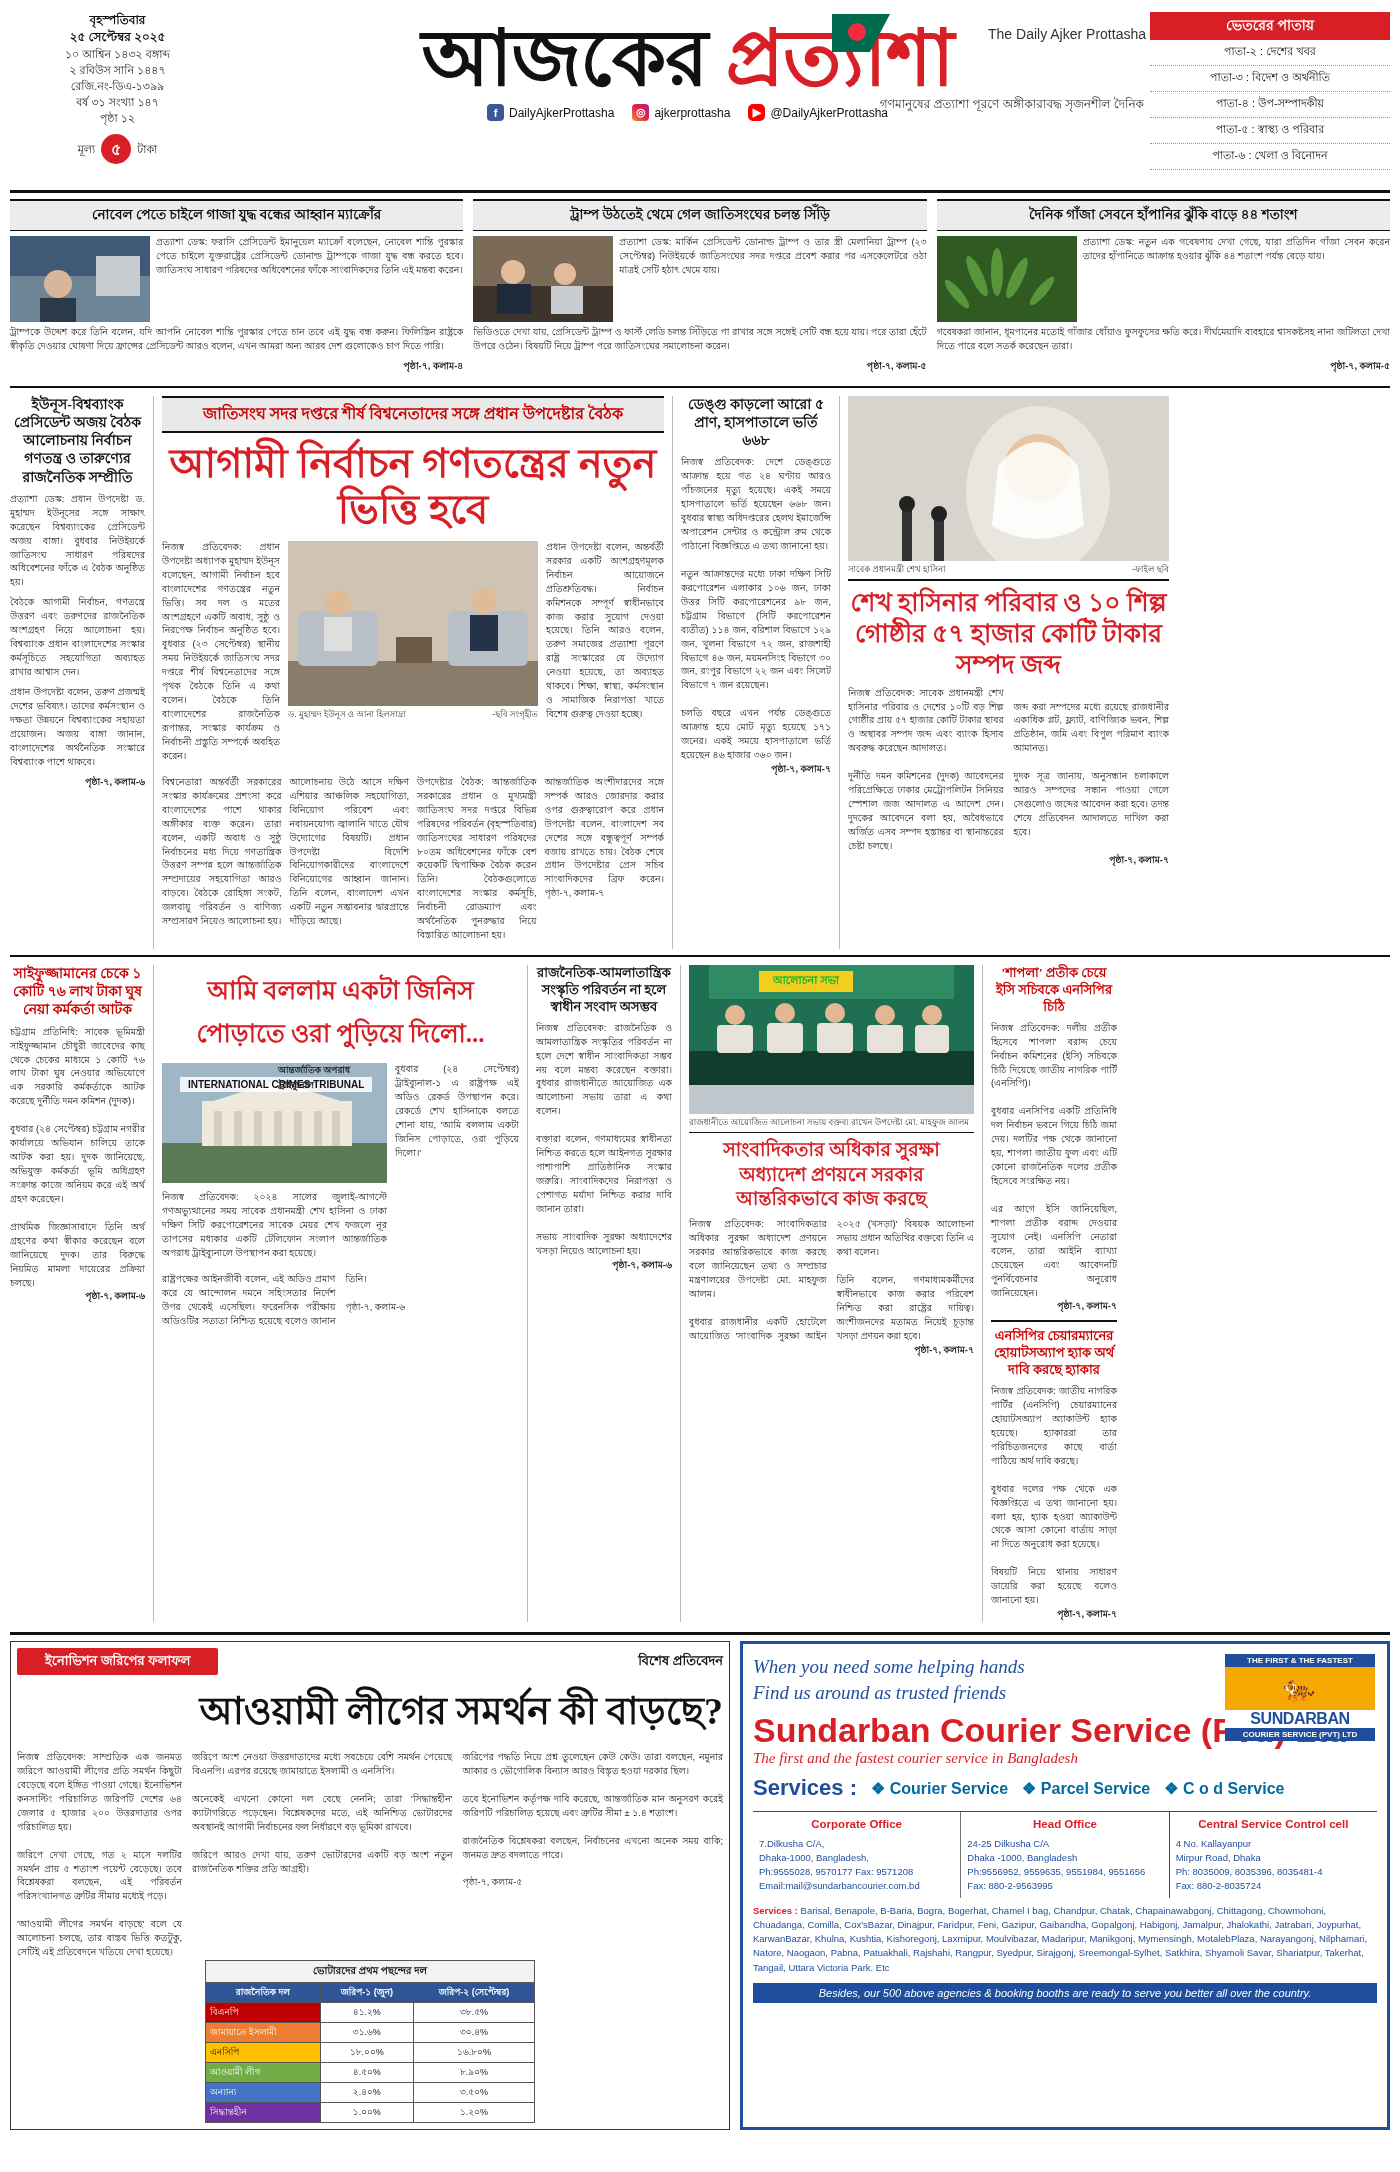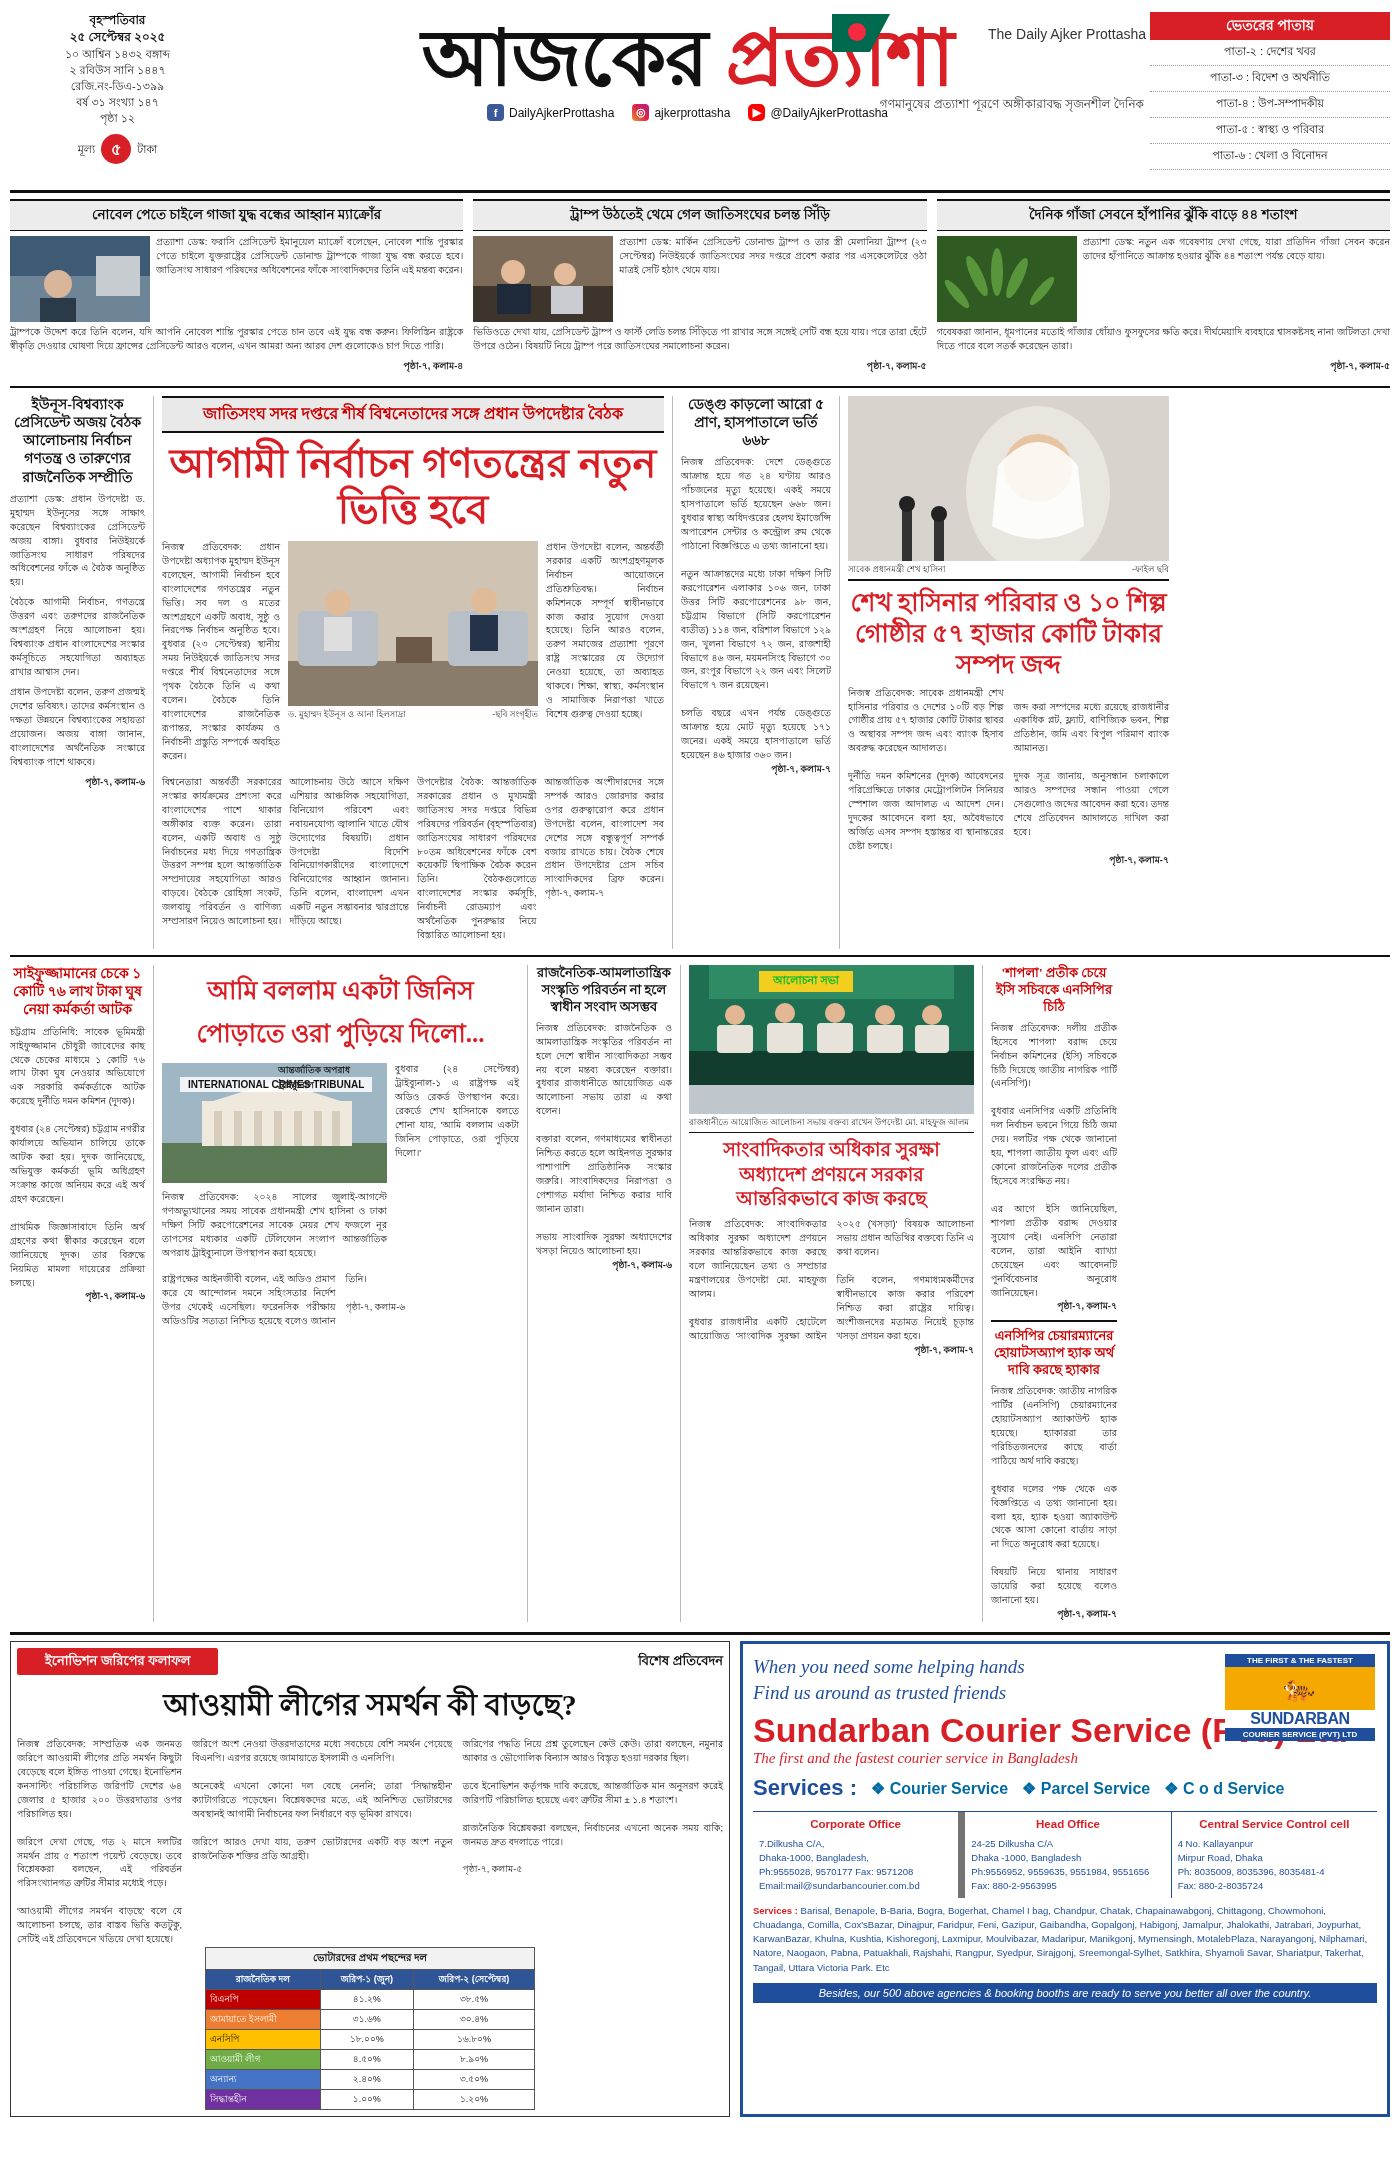--- a/index.html
+++ b/index.html
@@ -72,21 +72,21 @@
 
   
   .lower { display:flex; gap:8px; margin-top:8px; }
 
   
   .survey-wrap { display:flex; gap:10px; margin-top:10px; border-top:3px solid #111; padding-top:6px;}
   .survey { width:720px; border:1px solid #333; padding:6px; }
   .survey-top { display:flex; justify-content:space-between; align-items:center; }
   .survey-tag { background:#d81f26; color:#fff; font-weight:bold; font-size:13px; padding:3px 28px; border-radius:2px;}
   .survey-sp { font-weight:bold; font-size:13px; }
-  .survey-head { font-size:30px; font-weight:bold; text-align:center; margin:6px 0; font-family:"Liberation Serif", serif;}
+  .survey-head { font-size:38px; font-weight:bold; text-align:right; margin:6px 0; font-family:"Liberation Serif", serif;}
   table.poll { border-collapse:collapse; width:330px; font-size:9px; margin:0 auto; }
   table.poll th, table.poll td { border:1px solid #555; padding:2px 4px; }
   table.poll thead th { background:#2f5597; color:#fff; font-size:9px; text-align:center; }
   .pc1 { background:#c00000; color:#fff; } .pc2 { background:#ed7d31; color:#fff; }
   .pc3 { background:#ffc000; } .pc4 { background:#70ad47; color:#fff; }
   .pc5 { background:#4472c4; color:#fff; } .pc6 { background:#7030a0; color:#fff; }
   .poll-title { text-align:center; font-size:10px; font-weight:bold; border:1px solid #555; border-bottom:none;
     background:#f2f2f2; width:330px; margin:0 auto; padding:2px;}
 
   
@@ -565,21 +565,21 @@
       </div>
       <div class="brand">Sundarban Courier Service (Pvt.) Ltd</div>
       <div class="sub">The first and the fastest courier service in Bangladesh</div>
       <div class="services">
         <span class="lbl">Services :</span>
         <span class="item">❖ <span>Courier Service</span></span>
         <span class="item">❖ <span>Parcel Service</span></span>
         <span class="item">❖ <span>C o d  Service</span></span>
       </div>
       <div class="ad-offices">
-        <div style="border-right:7px solid #737373;">
+        <div style="border-right:1px solid #737373;">
           <div class="oh">Corporate Office</div>
           <div>7.Dilkusha C/A,</div>
           <div>Dhaka-1000, Bangladesh,</div>
           <div>Ph:9555028, 9570177 Fax: 9571208</div>
           <div>Email:mail@sundarbancourier.com.bd</div>
         </div>
         <div style="border-right:1px solid #1f4e9c;">
           <div class="oh">Head Office</div>
           <div>24-25 Dilkusha C/A</div>
           <div>Dhaka -1000, Bangladesh</div>

